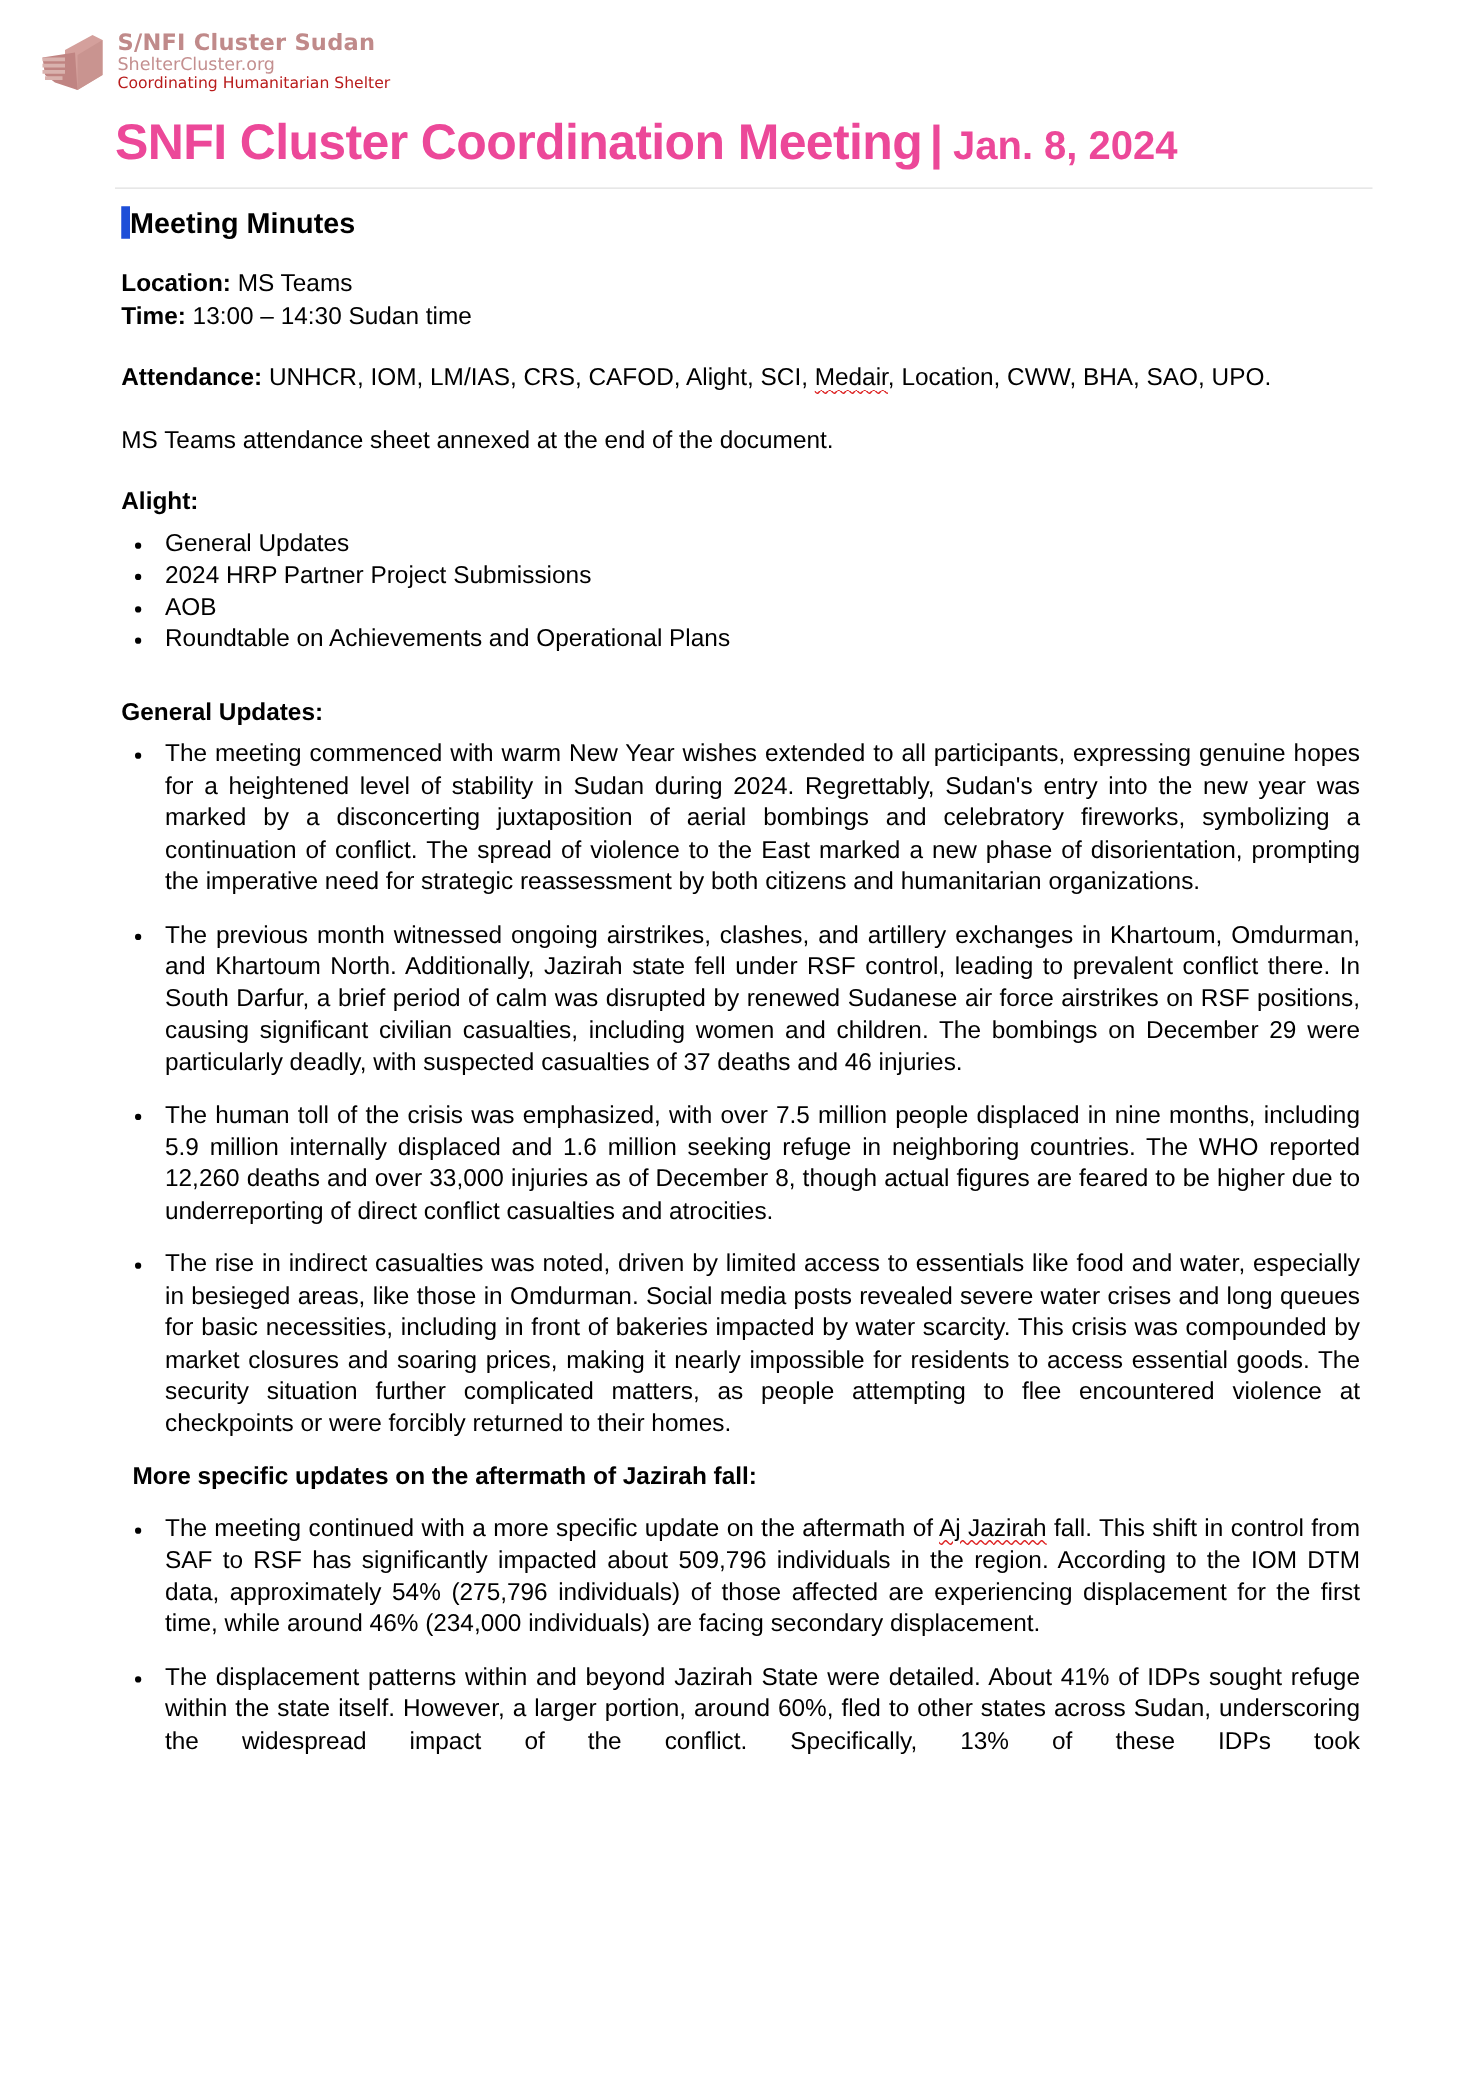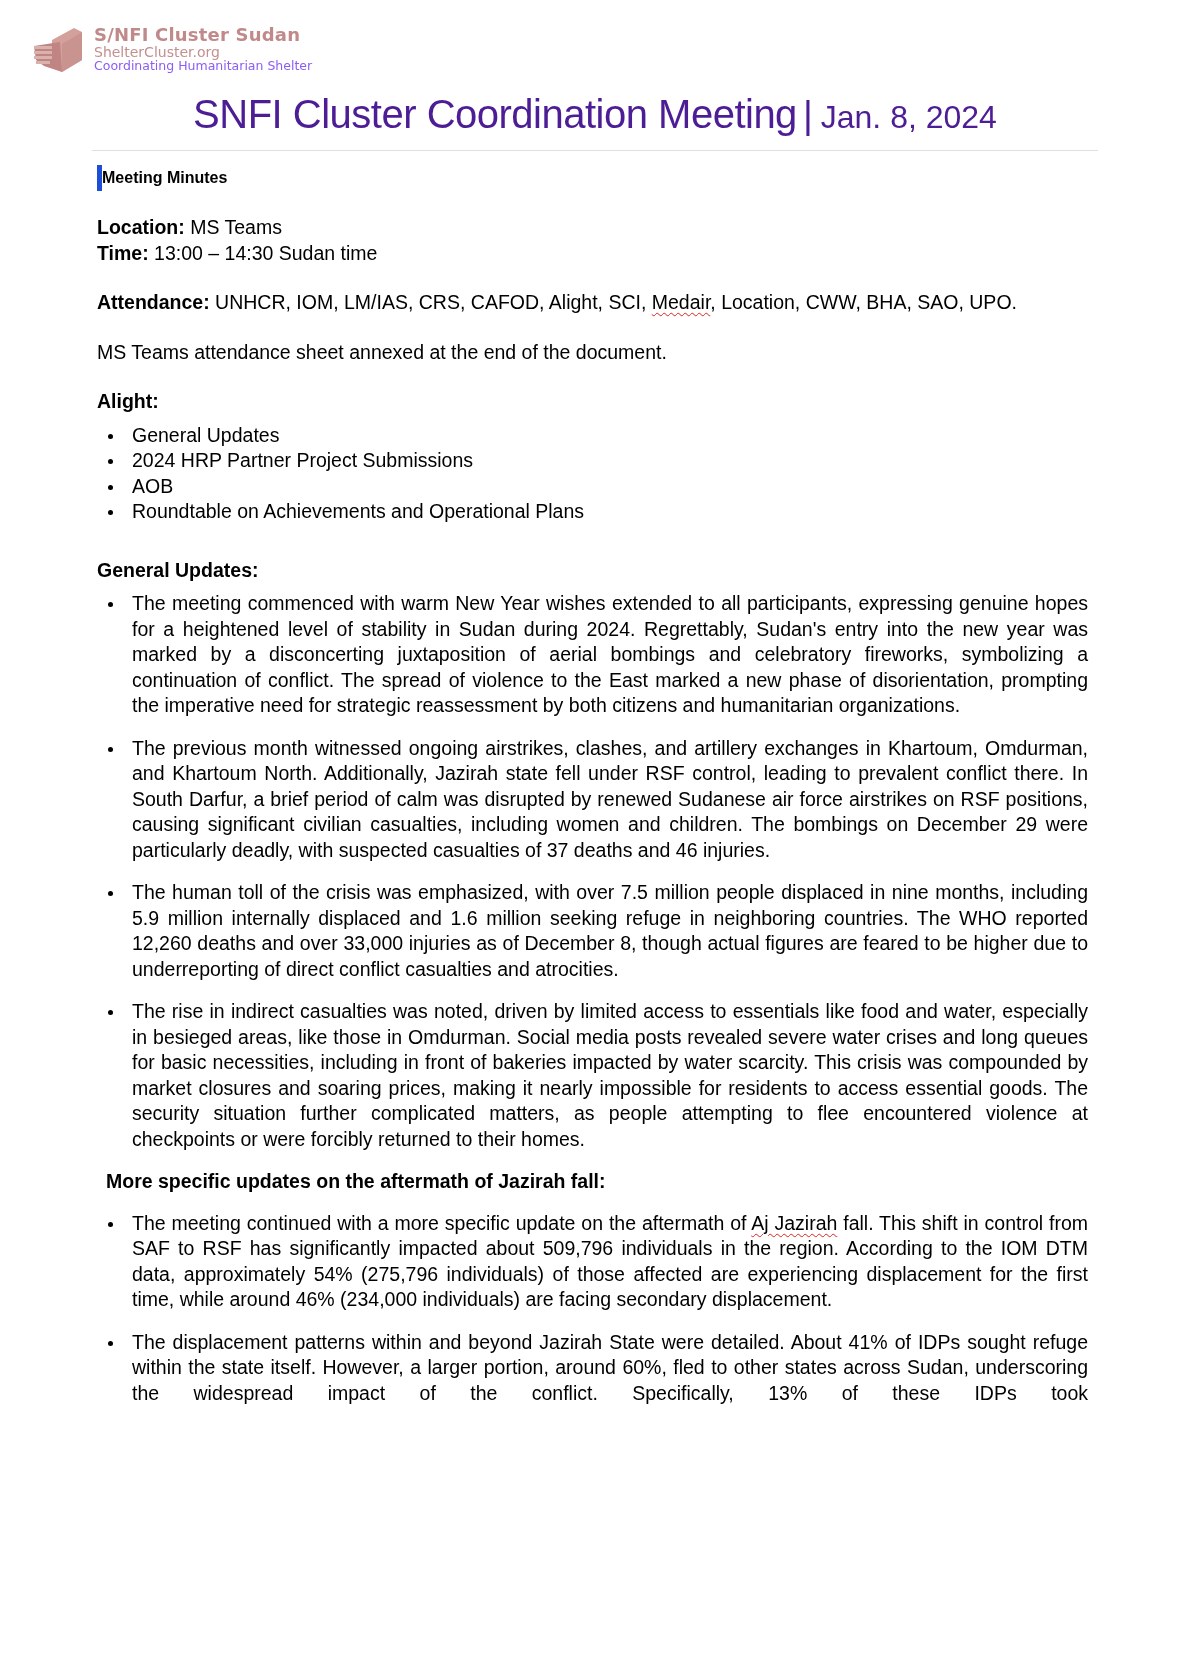--- a/index.html
+++ b/index.html
@@ -39,31 +39,30 @@
   }
   .logo-site {
     font-family: "DejaVu Sans", sans-serif;
     font-size: 14px;
     color: #c48f8f;
     margin-top: 1px;
   }
   .logo-tag {
     font-family: "DejaVu Sans", sans-serif;
     font-size: 12.5px;
-    color: #8b5cf6;
+    color: #b91c1c;
     margin-top: 1px;
   }
   .title-row {
     position: absolute;
     left: 92px;
     top: 92px;
     width: 1006px;
-    text-align: center;
-    color: #4c1d95;
-    font-weight: normal;
+    color: #ec4899;
+    font-weight: bold;
     white-space: nowrap;
   }
   .title-main {
     font-size: 40px;
     letter-spacing: -0.5px;
   }
   .title-sep {
     font-size: 38px;
     margin: 0 8px 0 6px;
   }
@@ -82,22 +81,22 @@
     position: absolute;
     left: 97px;
     top: 165px;
     width: 996px;
     font-size: 19.5px;
     line-height: 25.5px;
   }
   .content p { margin: 0; }
   .h-minutes {
     font-weight: bold;
-    font-size: 16px;
-    border-left: 5px solid #1d4ed8;
+    font-size: 23px;
+    border-left: 7px solid #1d4ed8;
     padding-left: 0;
     margin-left: -1px;
     line-height: 26px;
   }
   .gap-lg { height: 24px; }
   b.lbl { font-weight: bold; }
   .section-h { font-weight: bold; }
   ul.agenda {
     list-style: none;
     margin: 8px 0 0 0;

